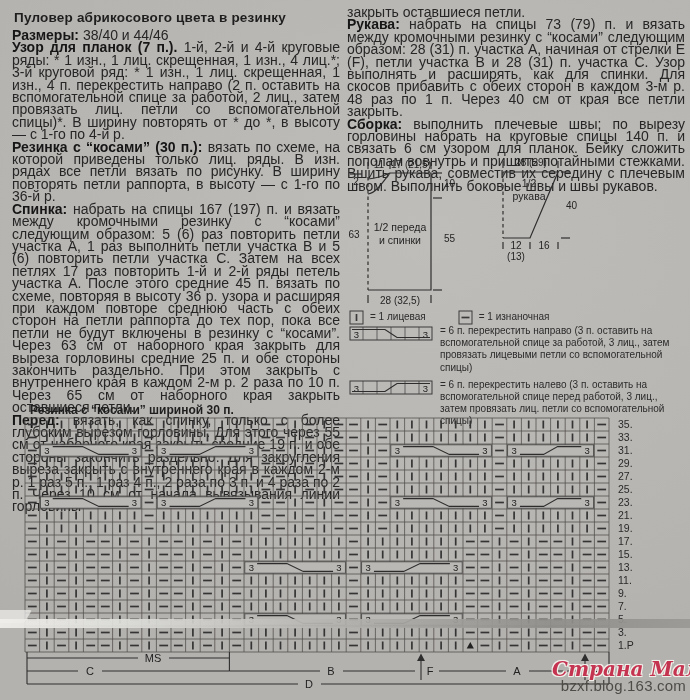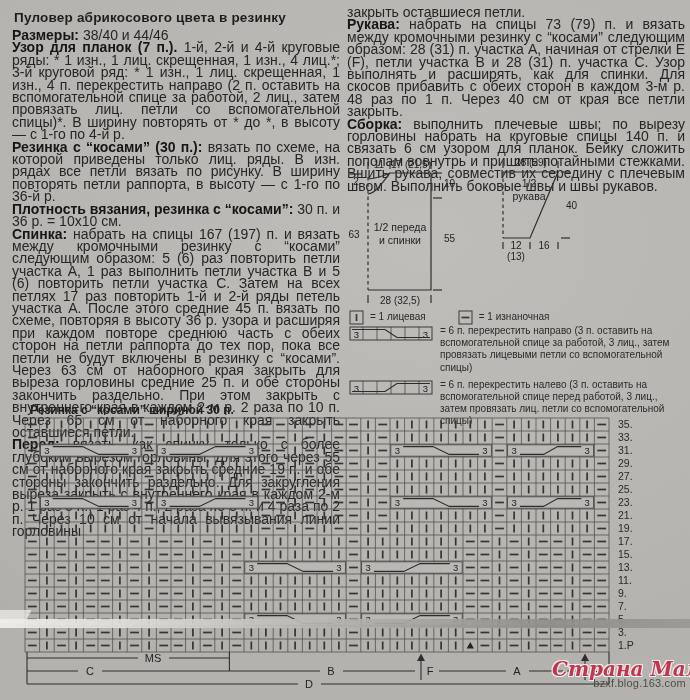--- a/index.html
+++ b/index.html
@@ -36,21 +36,21 @@
   svg text{font-family:"Liberation Sans",sans-serif;}
   .watermark{
     position:absolute;left:552px;top:657px;width:136px;text-align:right;z-index:5;
   }
   .watermark .wm-name{
     font-family:"DejaVu Serif",serif;font-style:italic;font-weight:bold;
     font-size:20px;color:#c43350;white-space:nowrap;
     text-shadow:0 0 2px #f2f0eb, 1px 1px 0 #f2f0eb, -1px -1px 0 #f2f0eb, 1px -1px 0 #f2f0eb, -1px 1px 0 #f2f0eb;
   }
   .watermark .wm-url{
-    font-size:11px;color:#4e4c47;margin-top:-4px;padding-right:2px;letter-spacing:.2px;
+    font-size:15px;color:#4e4c47;margin-top:-4px;padding-right:2px;letter-spacing:.2px;
   }
   .edge-bottom{
     position:absolute;left:0;right:0;bottom:0;height:9px;z-index:4;
     background:linear-gradient(to right,#f0efec 0%,#dededa 18%,#b9b7b4 45%,#908e8b 80%,#9a9895 100%);
     opacity:.92;
   }
   .edge-corner{
     position:absolute;left:-6px;bottom:5px;width:34px;height:13px;z-index:4;
     background:#ecebe8;transform:skewX(-32deg);opacity:.75;border-radius:2px;
   }
@@ -59,21 +59,20 @@
 <body>
 
 <div class="page">
 
   <h1 class="page-title">Пуловер абрикосового цвета в резинку</h1>
 
   <div class="col" id="left-col">
       <p><b>Размеры: </b>38/40 и 44/46</p>
       <p><b>Узор для планок (7 п.). </b>1-й, 2-й и 4-й круговые ряды: * 1 изн., 1 лиц. скрещенная, 1 изн., 4 лиц.*; 3-й круговой ряд: * 1 изн., 1 лиц. скрещенная, 1 изн., 4 п. перекрестить направо (2 п. оставить на вспомогательной спице за работой, 2 лиц., затем провязать лиц. петли со вспомогательной спицы)*. В ширину повторять от * до *, в высоту — с 1-го по 4-й р.</p>
       <p><b>Резинка с “косами” (30 п.): </b>вязать по схеме, на которой приведены только лиц. ряды. В изн. рядах все петли вязать по рисунку. В ширину повторять петли раппорта, в высоту — с 1-го по 36-й р.</p>
-      <p><b>Плотность вязания, резинка с “косами”: </b>30 п. и 36 р. = 10x10 см.</p>
       <p><b>Спинка: </b>набрать на спицы 167 (197) п. и вязать между кромочными резинку с “косами” следующим образом: 5 (6) раз повторить петли участка А, 1 раз выполнить петли участка В и 5 (6) повторить петли участка С. Затем на всех петлях 17 раз повторить 1-й и 2-й ряды петель участка А. После этого средние 45 п. вязать по схеме, повторяя в высоту 36 р. узора и расширяя при каждом повторе среднюю часть с обеих сторон на петли раппорта до тех пор, пока все петли не будут включены в резинку с “косами”. Через 63 см от наборного края закрыть для выреза горловины средние 25 п. и обе стороны закончить раздельно. При этом закрыть с внутреннего края в каждом 2-м р. 2 раза по 10 п. Через 65 см от наборного края закрыть оставшиеся петли.</p>
       <p><b>Перед: </b>вязать, как спинку, только с более глубоким вырезом горловины. Для этого через 55 см от наборного края закрыть средние 19 п. и обе стороны закончить раздельно. Для закругления выреза закрыть с внутреннего края в каждом 2-м р. 1 раз 5 п., 1 раз 4 п., 2 раза по 3 п. и 4 раза по 2 п. Через 10 см от начала вывязывания линии горловины</p>
     </div>
   <div class="col" id="right-col">
       <p>закрыть оставшиеся петли.</p>
       <p><b>Рукава: </b>набрать на спицы 73 (79) п. и вязать между кромочными резинку с “косами” следующим образом: 28 (31) п. участка А, начиная от стрелки Е (F), петли участка В и 28 (31) п. участка С. Узор выполнять и расширять, как для спинки. Для скосов прибавить с обеих сторон в каждом 3-м р. 48 раз по 1 п. Через 40 см от края все петли закрыть.</p>
       <p><b>Сборка: </b>выполнить плечевые швы; по вырезу горловины набрать на круговые спицы 140 п. и связать 6 см узором для планок. Бейку сложить пополам вовнутрь и пришить потайными стежками. Вшить рукава, совместив их середину с плечевым швом. Выполнить боковые швы и швы рукавов.</p>
     </div>
 
   <div id="schematic-wrap">

